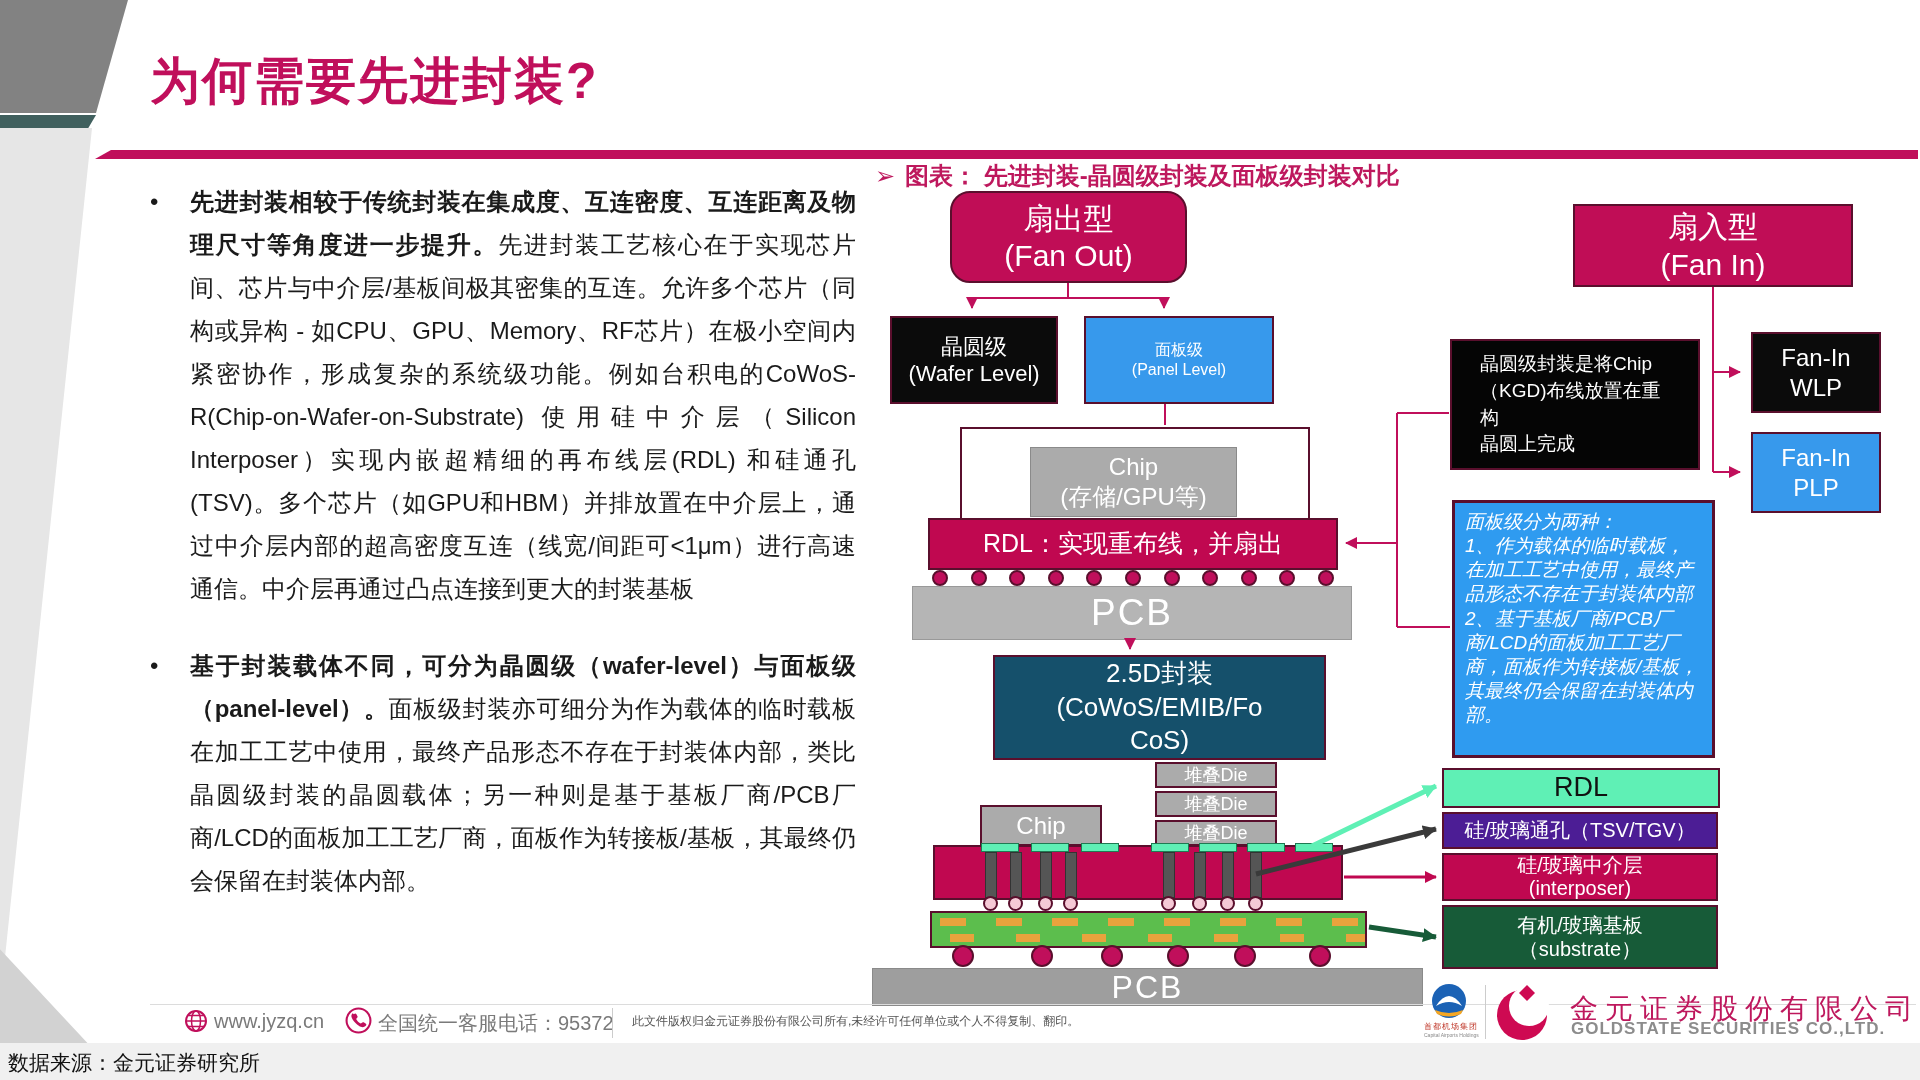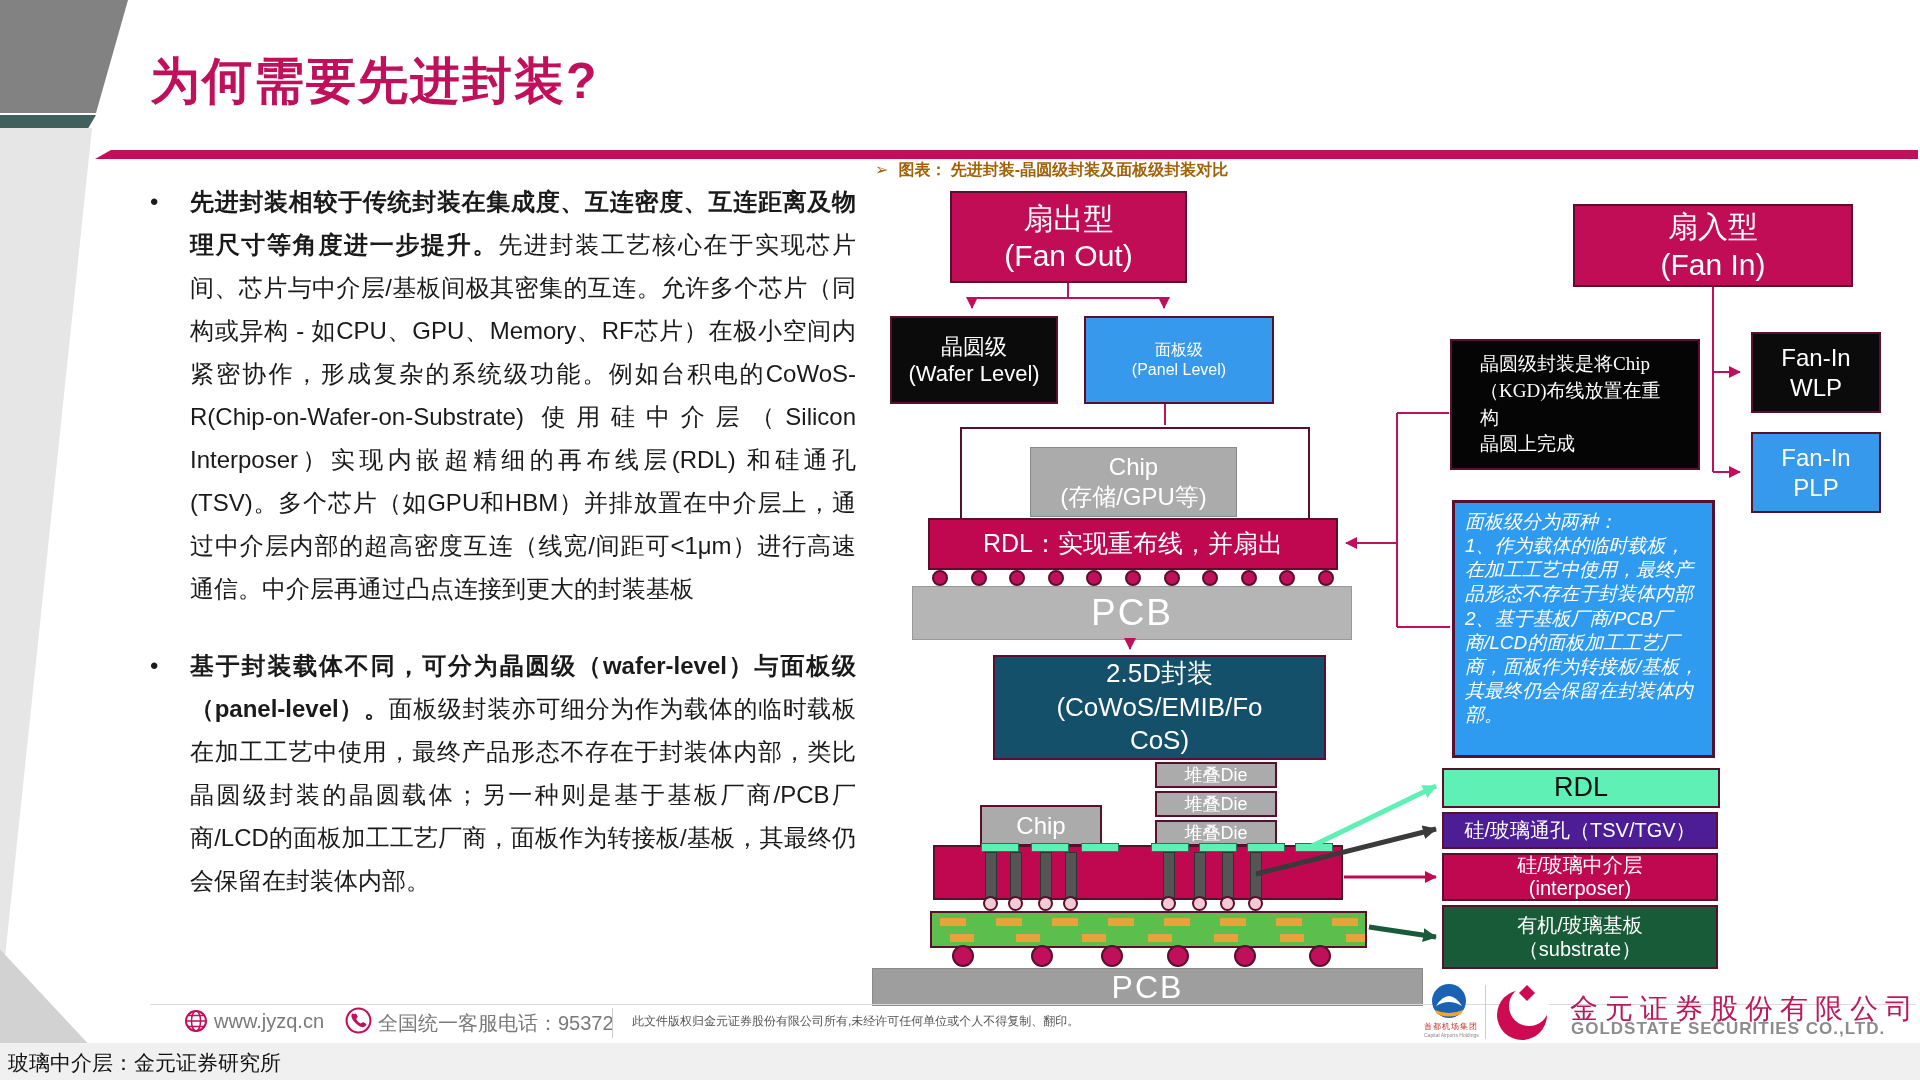--- a/index.html
+++ b/index.html
@@ -19,30 +19,30 @@
   #deco-wedge{left:0;top:938px;width:122px;height:142px;background:#D2D2D2;clip-path:polygon(0 8%,100% 100%,0 100%);}
   #title-underline{left:95px;top:150px;width:1823px;height:9px;background:#C00F5B;clip-path:polygon(16px 0,100% 0,100% 100%,0 100%);}
   #page-title{left:150px;top:48px;font-size:50px;font-weight:bold;color:#C00F5B;letter-spacing:2px;}
   
   #left-col{left:150px;top:180px;width:706px;color:#1A1A1A;}
   .bullet{display:flex;margin-bottom:34px;}
   .bullet .dot{width:40px;font-size:24px;line-height:43px;flex:none;}
   .bullet p{margin:0;font-size:24px;line-height:43px;text-align:justify;flex:1;}
   .bullet b{font-weight:bold;}
   
-  #fig-title{left:875px;top:160px;font-size:16px;font-weight:bold;color:#a16207;}
+  #fig-title{left:875px;top:160px;font-size:24px;font-weight:bold;color:#be185d;}
   #fig-title .mk{margin-right:10px;}
   
-  #fan-out{left:950px;top:191px;width:237px;height:92px;background:#C00D56;font-size:30px;}
+  #fan-out{left:950px;top:191px;width:237px;height:92px;background:#C00D56;font-size:30px;border-radius:20px;}
   #fan-in{left:1573px;top:204px;width:280px;height:83px;background:#C00D56;font-size:30px;}
   #wafer{left:890px;top:316px;width:168px;height:88px;background:#0B0B0B;font-size:22px;}
   #panel{left:1084px;top:316px;width:190px;height:88px;background:#3799EC;font-size:16px;}
   #wlp{left:1751px;top:332px;width:130px;height:81px;background:#0B0B0B;font-size:24px;}
   #plp{left:1751px;top:432px;width:130px;height:81px;background:#3799EC;font-size:24px;}
-  #kgd{left:1450px;top:339px;width:250px;height:131px;background:#050505;font-size:19px;text-align:left;padding:10px 28px;line-height:1.4;font-family:Liberation Serif, serif;}
+  #kgd{left:1450px;top:339px;width:250px;height:131px;background:#050505;font-size:19px;text-align:left;padding:10px 28px;line-height:1.4;}
   #panel-note{left:1452px;top:500px;width:263px;height:258px;background:#2F9BF0;border-width:3px;font-size:19px;text-align:left;align-items:flex-start;justify-content:flex-start;padding:7px 10px;line-height:1.27;font-style:italic;}
   #outline-box{left:960px;top:427px;width:350px;height:93px;background:#fff;}
   #chip-top{left:1030px;top:447px;width:207px;height:70px;background:#ABABAB;border:1px solid #8A8A8A;font-size:24px;}
   #rdl-bar{left:928px;top:518px;width:410px;height:52px;background:#C00850;font-size:25px;}
   #bumps{left:932px;top:570px;width:402px;height:16px;display:flex;justify-content:space-between;}
   #bumps i{width:16px;height:16px;border-radius:50%;background:#C00F5B;border:2px solid #5A0F2D;box-sizing:border-box;}
   #pcb-top{left:912px;top:586px;width:440px;height:54px;background:#B5B5B5;border:1px solid #999;font-size:37px;letter-spacing:2px;}
   #pkg25{left:993px;top:655px;width:333px;height:105px;background:#15506B;font-size:26px;line-height:1.3;}
   .sdie{left:1155px;width:122px;height:26px;background:#ABABAB;font-size:18px;}
   #sdie1{top:762px;} #sdie2{top:791px;} #sdie3{top:820px;}
@@ -265,14 +265,14 @@
 <div class="vdiv" style="left:1485px;top:985px;height:54px"></div>
 <svg class="abs" style="left:1494px;top:983px" width="58" height="58" viewBox="0 0 58 58">
   <circle cx="28" cy="32" r="25" fill="#CE0A52"></circle>
   <circle cx="35" cy="23" r="20" fill="#FFF"></circle>
   <path d="M33,2 l8,8 -8,8 -8,-8 Z" fill="#CE0A52"></path>
 </svg>
 <div class="abs" id="company-cn">金元证券股份有限公司</div>
 <div class="abs" id="company-en">GOLDSTATE SECURITIES  CO.,LTD.</div>
 
 <div class="abs" id="bottom-strip">
-  <span id="source-note">玻璃中介层：金元证券研究所</span>
+  <span id="source-note">数据来源：金元证券研究所</span>
 </div>
 
 </body></html>

